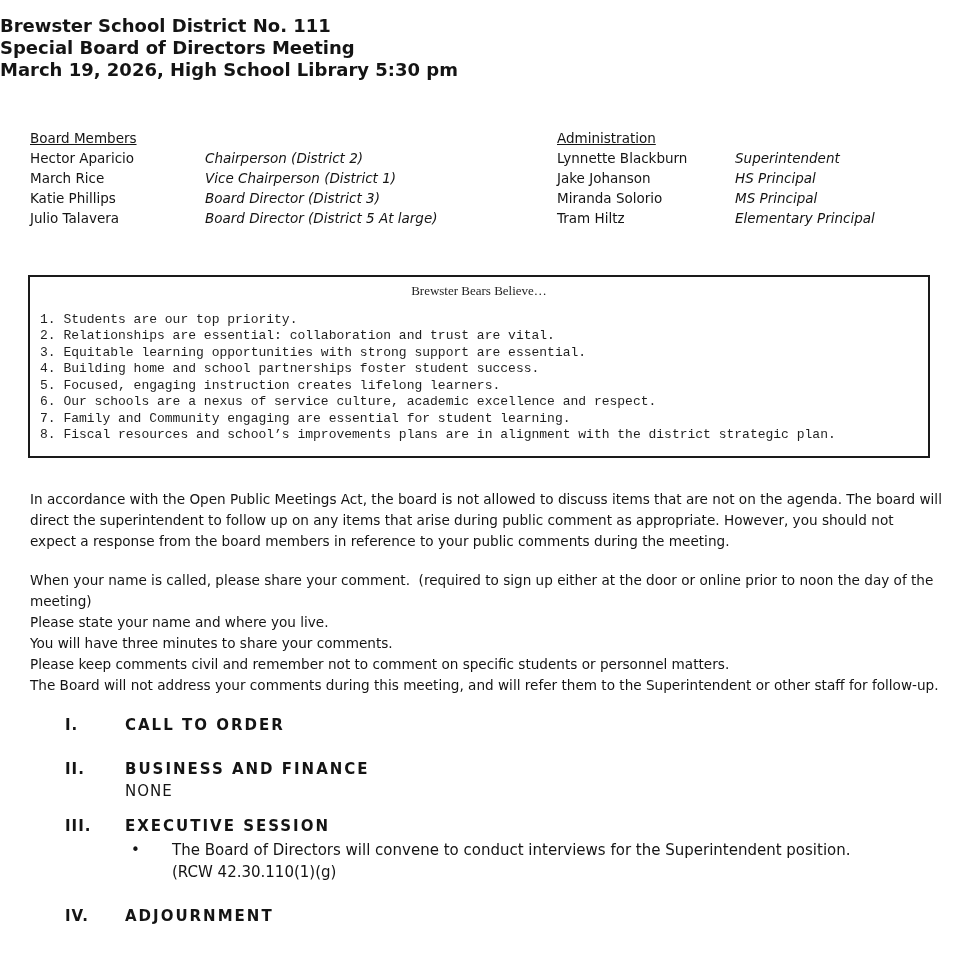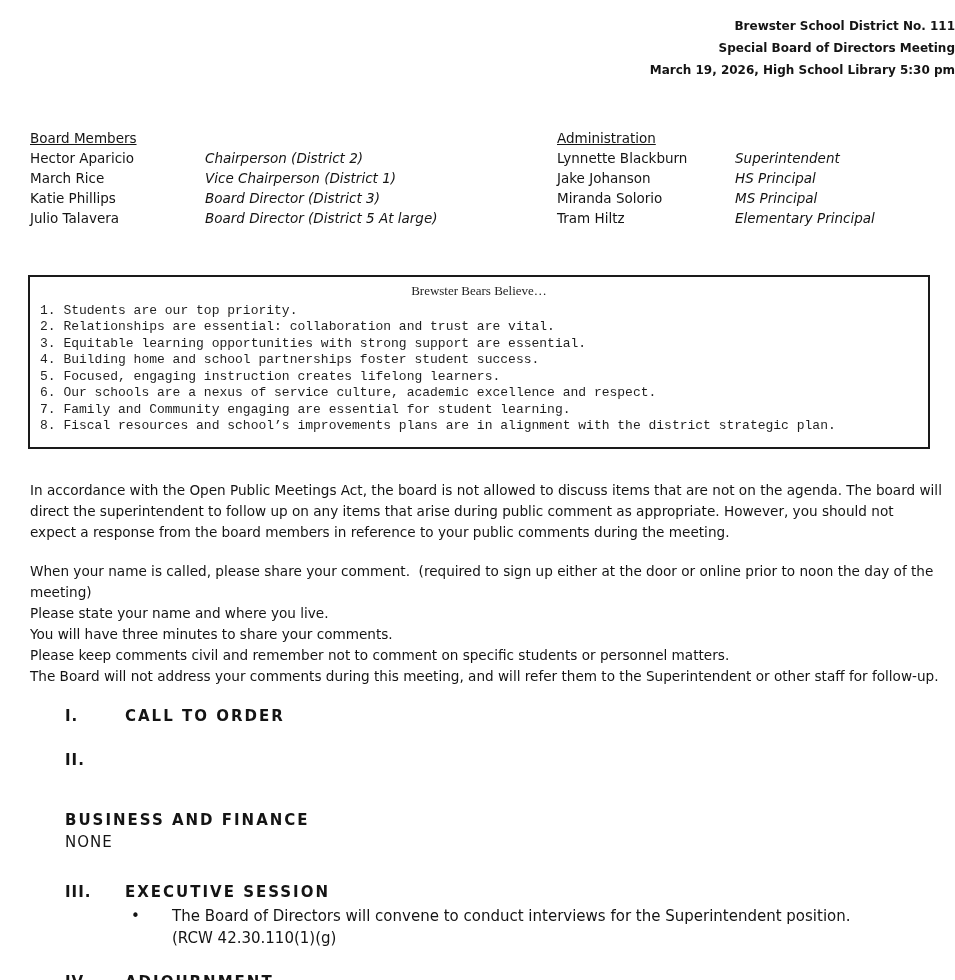--- a/index.html
+++ b/index.html
@@ -11,23 +11,23 @@
   }
   .page {
     position:relative;
     width:955px; height:980px;
     background:#ffffff;
     overflow:hidden;
   }
   
   .doc-header {
     padding-top:15px;
-    text-align:right;
+    text-align:left;
     font-weight:bold;
-    font-size:12px;
+    font-size:18px;
     line-height:22px;
   }
   
   .columns {
     display:flex;
     margin:47px 0 0 30px;
     width:905px;
     font-size:13.5px;
     line-height:20px;
     align-items:center;
@@ -48,41 +48,41 @@
     width:902px;
     border:2px solid #1a1a1a;
     padding:6px 10px 12px 10px;
     font-family:"Liberation Serif", serif;
     font-size:13px;
     line-height:16.5px;
     color:#1f1f1f;
   }
   .beliefs-title {
     text-align:center;
-    margin-bottom:3px;
+    margin-bottom:12px;
   }
   .belief-item { white-space:pre-wrap;font-family:Liberation Mono, monospace; }
   
   .para {
     margin-left:30px;
     width:912px;
     font-size:13.6px;
     line-height:21px;
   }
   .para-opma { margin-top:31px; }
   .para-comments { margin-top:18px; }
   .pc-line { white-space:pre-wrap; }
   
   .agenda {
     margin:18px 0 0 65px;
     font-size:15px;
     line-height:22px;
   }
   .agenda-item { display:flex; margin-bottom:22px; }
-  .agenda-item.gap-lg { margin-bottom:28px;flex-direction:column; }
+  .agenda-item.gap-lg { margin-bottom:13px; }
   .agenda-item:last-child { margin-bottom:0; }
   .agenda-numeral {
     width:60px; flex:0 0 60px;
     font-weight:bold;
     letter-spacing:1px;
   }
   .agenda-content { flex:1; }
   .agenda-title {
     font-weight:bold;
     letter-spacing:2px;

